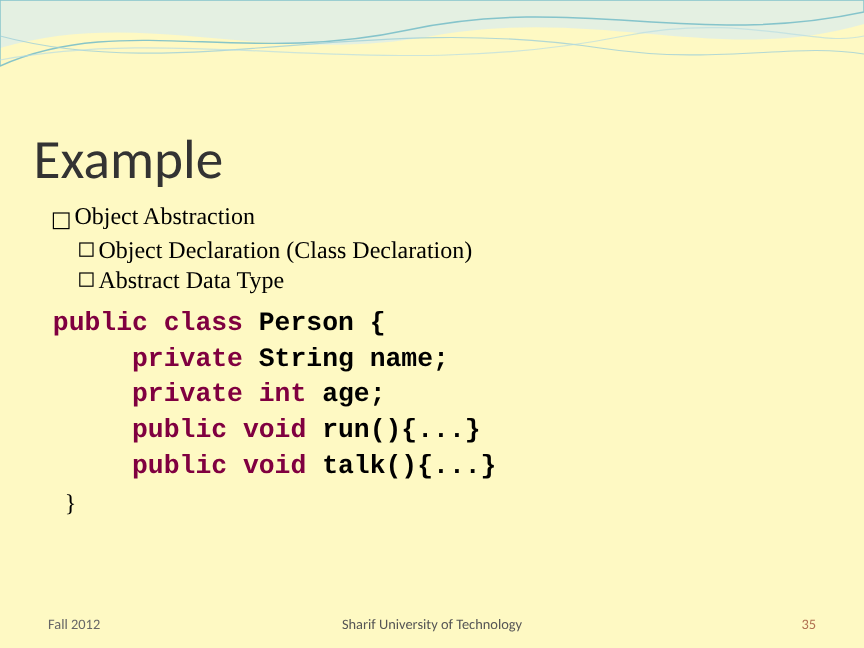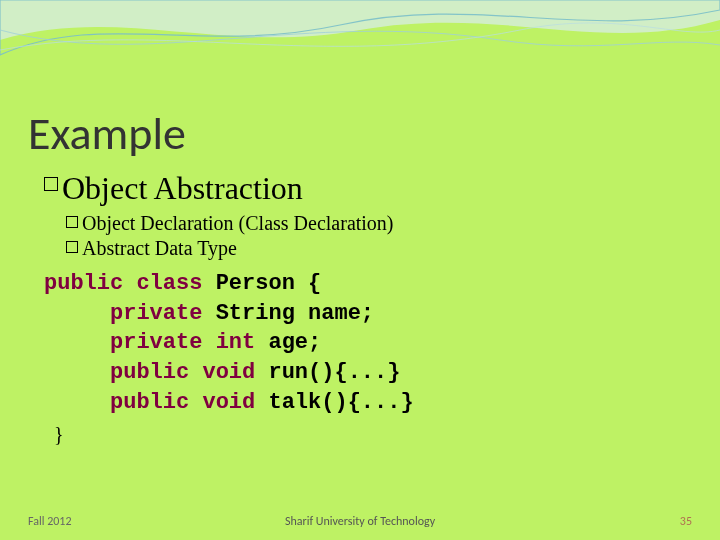--- a/index.html
+++ b/index.html
@@ -1,19 +1,19 @@
 <!DOCTYPE html>
 <html><head>
 <meta charset="utf-8">
 <style>
   * { margin: 0; padding: 0; box-sizing: border-box; }
   html, body { width: 720px; height: 540px; overflow: hidden; font-family: Georgia, 'Times New Roman', serif; }
   .slide {
     width: 720px; height: 540px;
-    background: #bef264;
+    background: #fef9c3;
     position: relative;
   }
   .wave-bg {
     position: absolute;
     top: 0; left: 0;
     width: 720px; height: 120px;
     pointer-events: none;
   }
   .title {
     position: absolute;
@@ -24,21 +24,21 @@
     color: #333333;
     font-weight: 400;
   }
   .content {
     position: absolute;
     top: 170px;
     left: 44px;
     right: 40px;
   }
   .bullet-l1 {
-    font-size: 32px;
+    font-size: 20px;
     color: #000;
     margin-bottom: 4px;
     display: flex;
     align-items: flex-start;
     gap: 4px;
   }
   .bullet-l2 {
     font-size: 20px;
     color: #000;
     margin-left: 22px;
@@ -80,21 +80,21 @@
     margin-left: 10px;
     font-weight: normal;
   }
   .footer {
     position: absolute;
     bottom: 12px;
     left: 0;
     width: 100%;
     display: flex;
     justify-content: space-between;
-    padding: 0 28px;
+    padding: 0 40px;
     font-family: Calibri, Arial, sans-serif;
     font-size: 12px;
     color: #666;
   }
   .footer .center { position: absolute; left: 50%; transform: translateX(-50%); font-weight: normal; color: #555; }
   .footer .right { color: #b07050; }
 </style>
 </head>
 <body>
 

